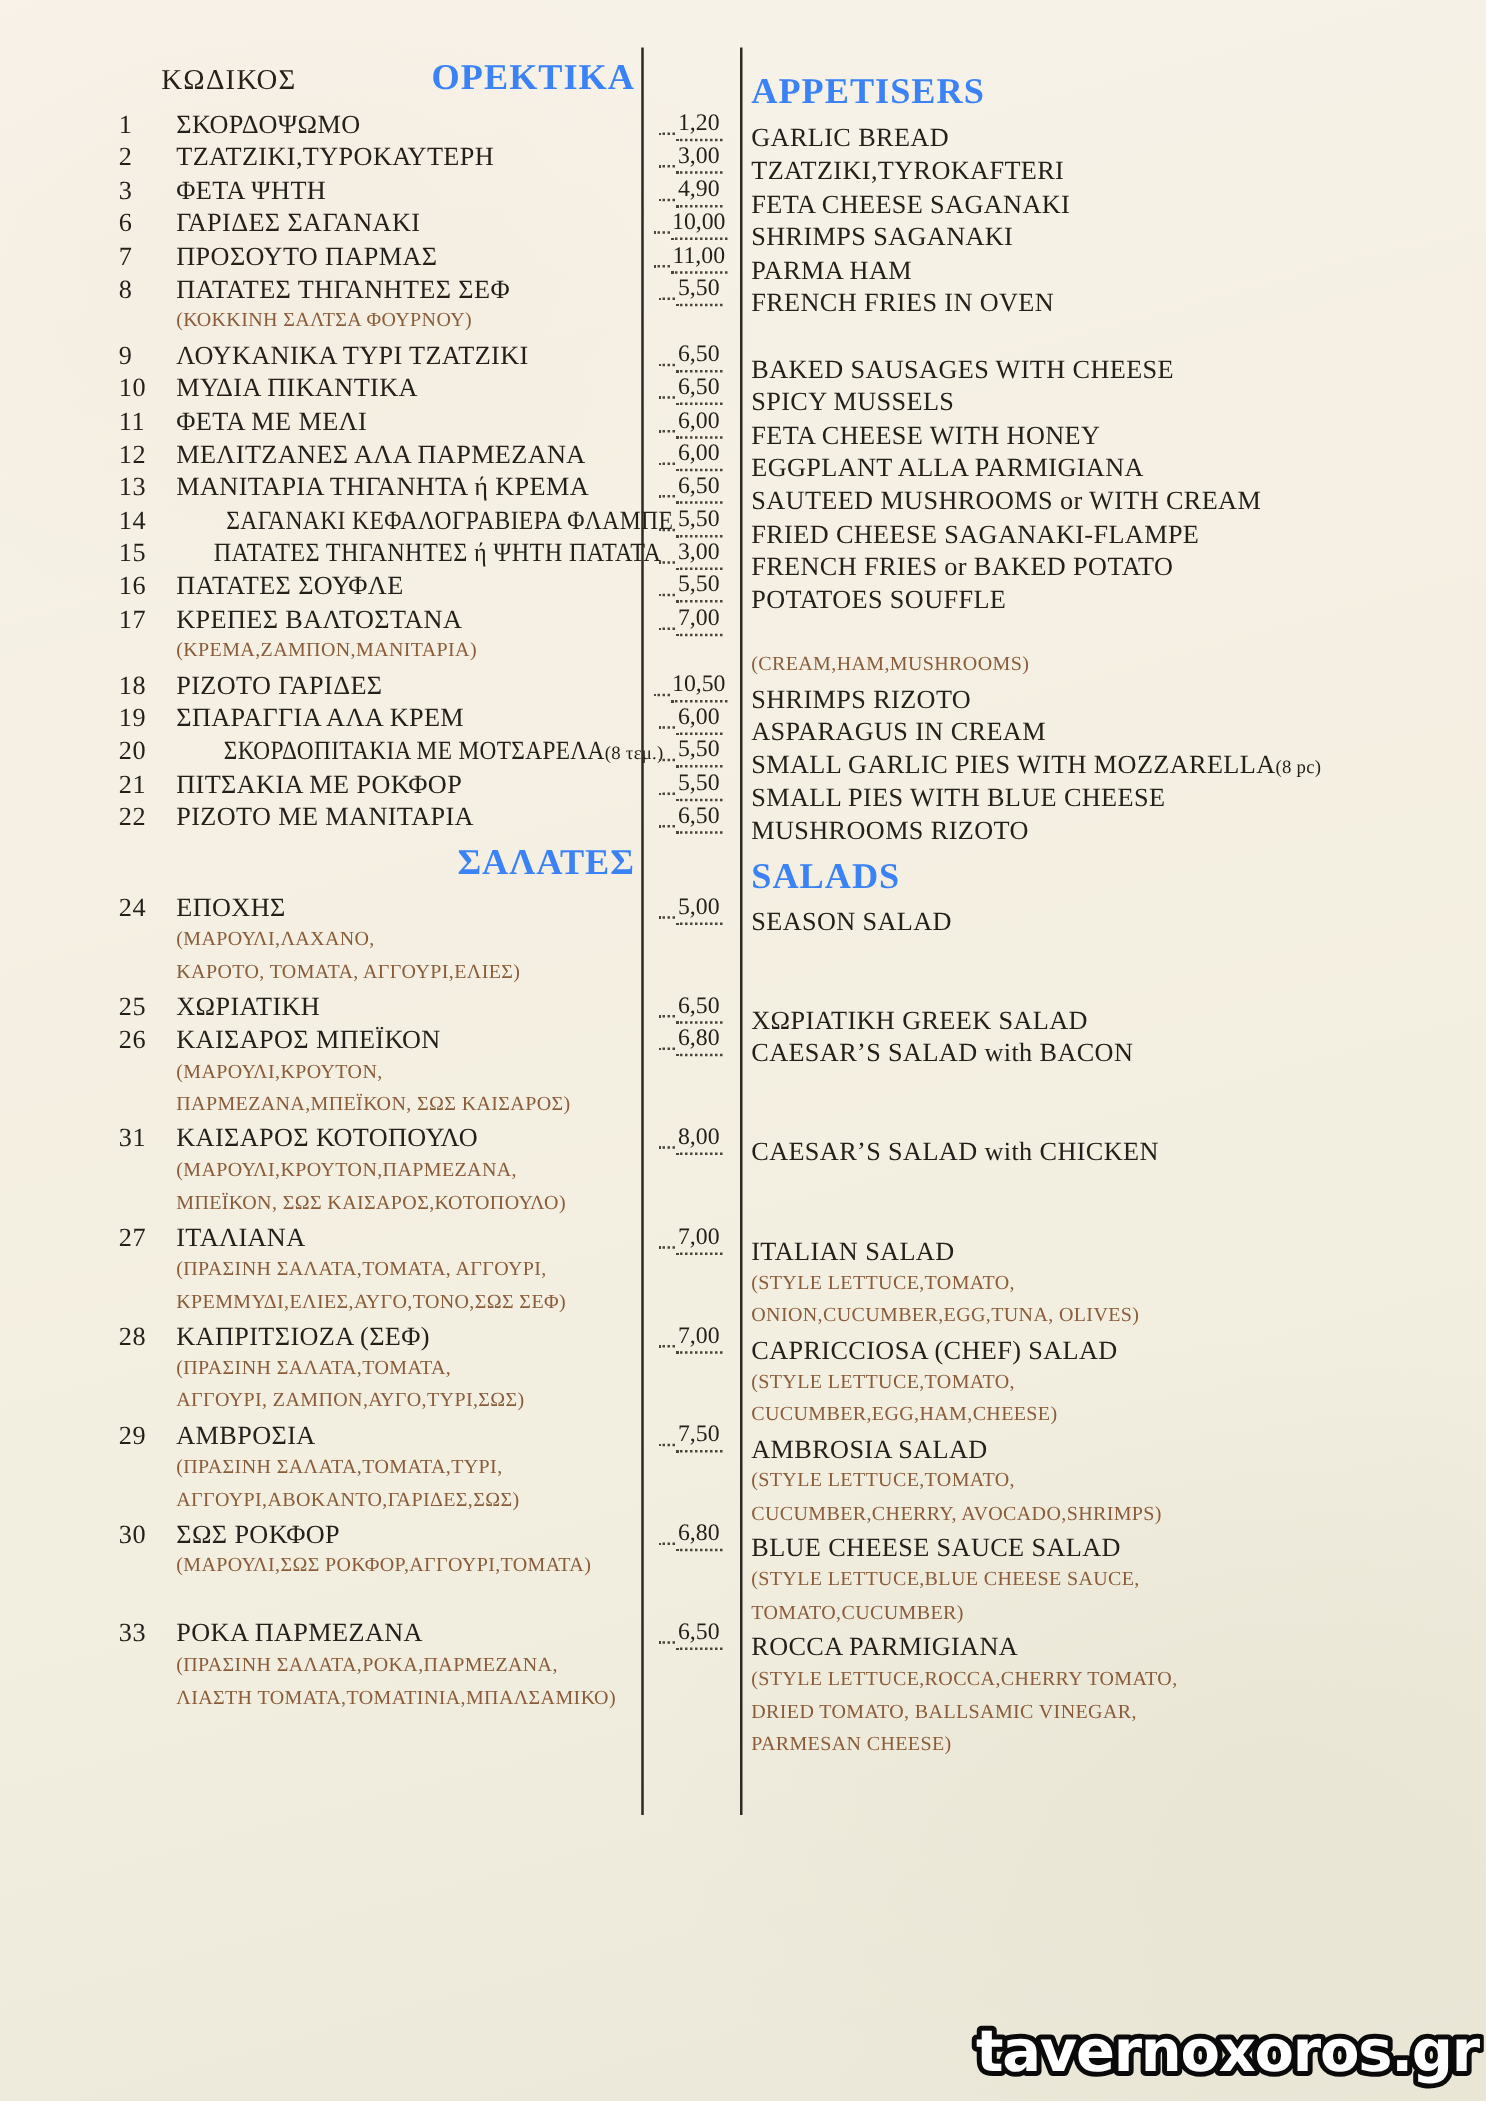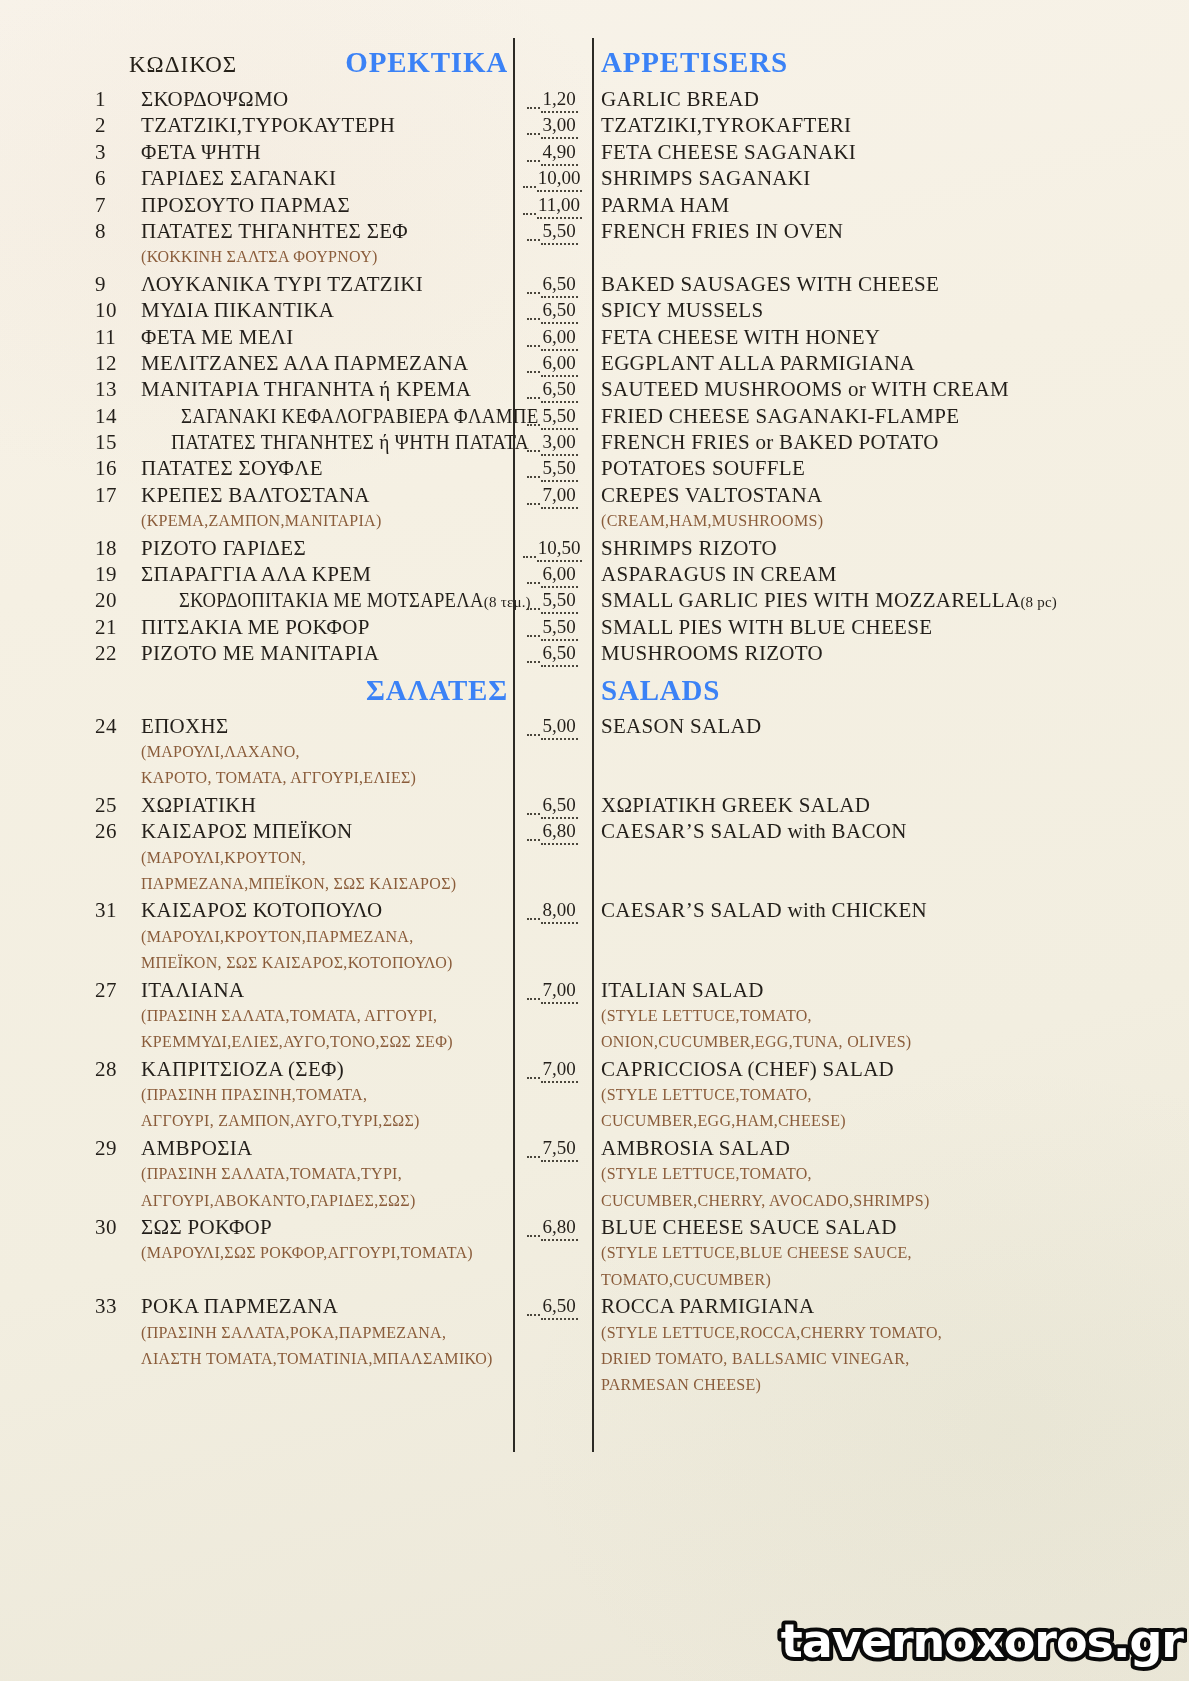--- a/index.html
+++ b/index.html
@@ -18,21 +18,21 @@
   .rule{position:absolute;top:38px;width:2px;height:1414px;background:#2c2a25;}
   .rule-1{left:513px;}
   .rule-2{left:592px;}
   .menu{position:absolute;left:95px;top:38px;width:1017px;}
   .row{display:grid;grid-template-columns:46px 372px 79px 520px;height:26.4px;line-height:26.4px;white-space:nowrap;}
   .row.hdr1{height:48px;line-height:48px;}
   .row.hdr2{height:46px;line-height:46px;}
   .ccell{text-align:left;font-size:21px;letter-spacing:0.5px;}
   .gcell{text-align:left;padding-right:5px;overflow:visible;}
   .pcell{text-align:center;font-size:19px;}
-  .ecell{text-align:left;padding-left:9px;overflow:visible;}
+  .ecell{text-align:left;padding-left:9px;overflow:visible;margin-top:11px;}
   .gname,.ename{font-size:21px;letter-spacing:0.3px;}
   .fit{display:inline-block;white-space:nowrap;transform-origin:100% 50%;}
   .ecell .fit{transform-origin:0 50%;}
   .sfx{font-size:15px;letter-spacing:0.2px;}
   .sub{font-size:16px;letter-spacing:0.3px;color:#8a5c3a;}
   .codes-label{font-size:23px;letter-spacing:1px;color:#262119;}
   .title{font-size:29px;font-weight:bold;letter-spacing:0.8px;color:#3b82f6;}
   .hdrcell{display:flex;justify-content:space-between;align-items:baseline;grid-column:1 / span 2;padding-right:5px;margin-left:34px;}
   .lead{display:inline-block;width:13px;height:10px;border-bottom:2px dotted #4a463c;vertical-align:-4px;margin-right:1px;}
   .num{border-bottom:2px dotted #4a463c;padding:0 2px 2px 1px;}
@@ -141,21 +141,20 @@
       <div class="row">
         <div class="ccell">16</div>
         <div class="gcell"><span class="gname fit">ΠΑΤΑΤΕΣ ΣΟΥΦΛΕ</span></div>
         <div class="pcell"><span class="lead"></span><span class="num">5,50</span></div>
         <div class="ecell"><span class="ename fit">POTATOES SOUFFLE</span></div>
       </div>
       <div class="row">
         <div class="ccell">17</div>
         <div class="gcell"><span class="gname fit">ΚΡΕΠΕΣ ΒΑΛΤΟΣΤΑΝΑ</span></div>
         <div class="pcell"><span class="lead"></span><span class="num">7,00</span></div>
-        <div class="ecell"><span class="ename fit">CREPES VALTOSTANA</span></div>
       </div>
       <div class="row">
         <div class="ccell"></div>
         <div class="gcell"><span class="sub fit">(ΚΡΕΜΑ,ΖΑΜΠΟΝ,ΜΑΝΙΤΑΡΙΑ)</span></div>
         <div class="pcell"></div>
         <div class="ecell"><span class="sub fit">(CREAM,HAM,MUSHROOMS)</span></div>
       </div>
       <div class="row">
         <div class="ccell">18</div>
         <div class="gcell"><span class="gname fit">ΡΙΖΟΤΟ ΓΑΡΙΔΕΣ</span></div>
@@ -273,21 +272,21 @@
         <div class="ecell"><span class="sub fit">ONION,CUCUMBER,EGG,TUNA, OLIVES)</span></div>
       </div>
       <div class="row">
         <div class="ccell">28</div>
         <div class="gcell"><span class="gname fit">ΚΑΠΡΙΤΣΙΟΖΑ (ΣΕΦ)</span></div>
         <div class="pcell"><span class="lead"></span><span class="num">7,00</span></div>
         <div class="ecell"><span class="ename fit">CAPRICCIOSA (CHEF) SALAD</span></div>
       </div>
       <div class="row">
         <div class="ccell"></div>
-        <div class="gcell"><span class="sub fit">(ΠΡΑΣΙΝΗ ΠΡΑΣΙΝΗ,ΤΟΜΑΤΑ,</span></div>
+        <div class="gcell"><span class="sub fit">(ΠΡΑΣΙΝΗ ΣΑΛΑΤΑ,ΤΟΜΑΤΑ,</span></div>
         <div class="pcell"></div>
         <div class="ecell"><span class="sub fit">(STYLE LETTUCE,TOMATO,</span></div>
       </div>
       <div class="row">
         <div class="ccell"></div>
         <div class="gcell"><span class="sub fit">ΑΓΓΟΥΡΙ, ΖΑΜΠΟΝ,ΑΥΓΟ,ΤΥΡΙ,ΣΩΣ)</span></div>
         <div class="pcell"></div>
         <div class="ecell"><span class="sub fit">CUCUMBER,EGG,HAM,CHEESE)</span></div>
       </div>
       <div class="row">

